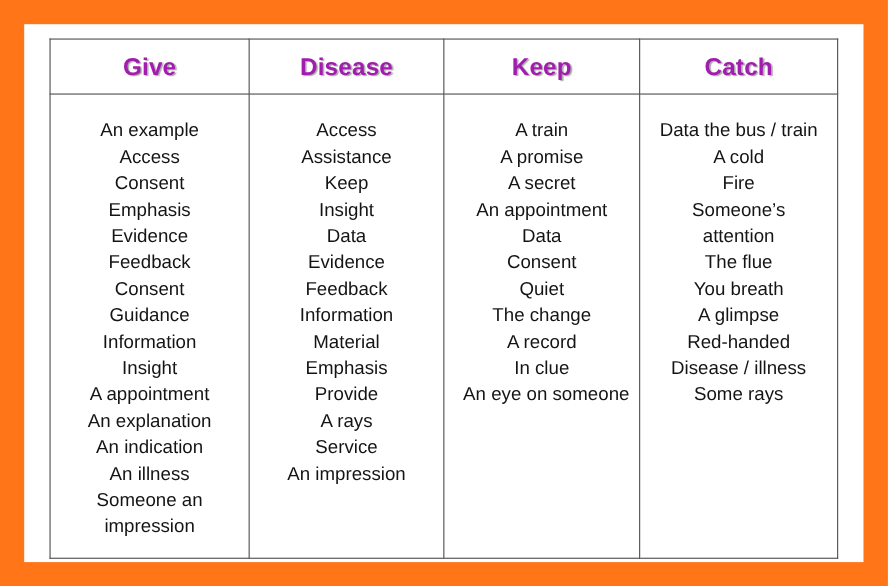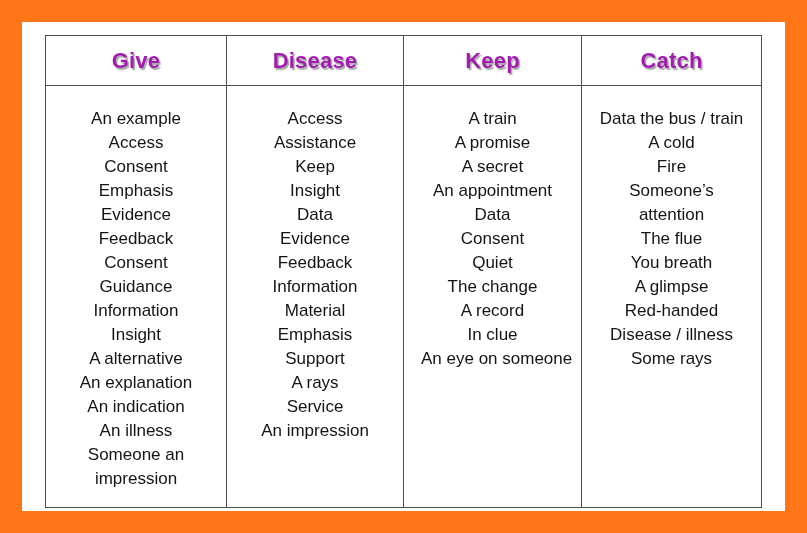--- a/index.html
+++ b/index.html
@@ -115,40 +115,40 @@
                   <li>An example</li>
                   <li>Access</li>
                   <li>Consent</li>
                   <li>Emphasis</li>
                   <li>Evidence</li>
                   <li>Feedback</li>
                   <li>Consent</li>
                   <li>Guidance</li>
                   <li>Information</li>
                   <li>Insight</li>
-                  <li>A alternative</li>
+                  <li>A appointment</li>
                   <li>An explanation</li>
                   <li>An indication</li>
                   <li>An illness</li>
                   <li class="wrap">Someone an impression</li>
                 </ul>
             </td>
             <td>
               <ul class="word-list">
                   <li>Access</li>
                   <li>Assistance</li>
                   <li>Keep</li>
                   <li>Insight</li>
                   <li>Data</li>
                   <li>Evidence</li>
                   <li>Feedback</li>
                   <li>Information</li>
                   <li>Material</li>
                   <li>Emphasis</li>
-                  <li>Support</li>
+                  <li>Provide</li>
                   <li>A rays</li>
                   <li>Service</li>
                   <li>An impression</li>
                 </ul>
             </td>
             <td>
               <ul class="word-list">
                   <li>A train</li>
                   <li>A promise</li>
                   <li>A secret</li>

